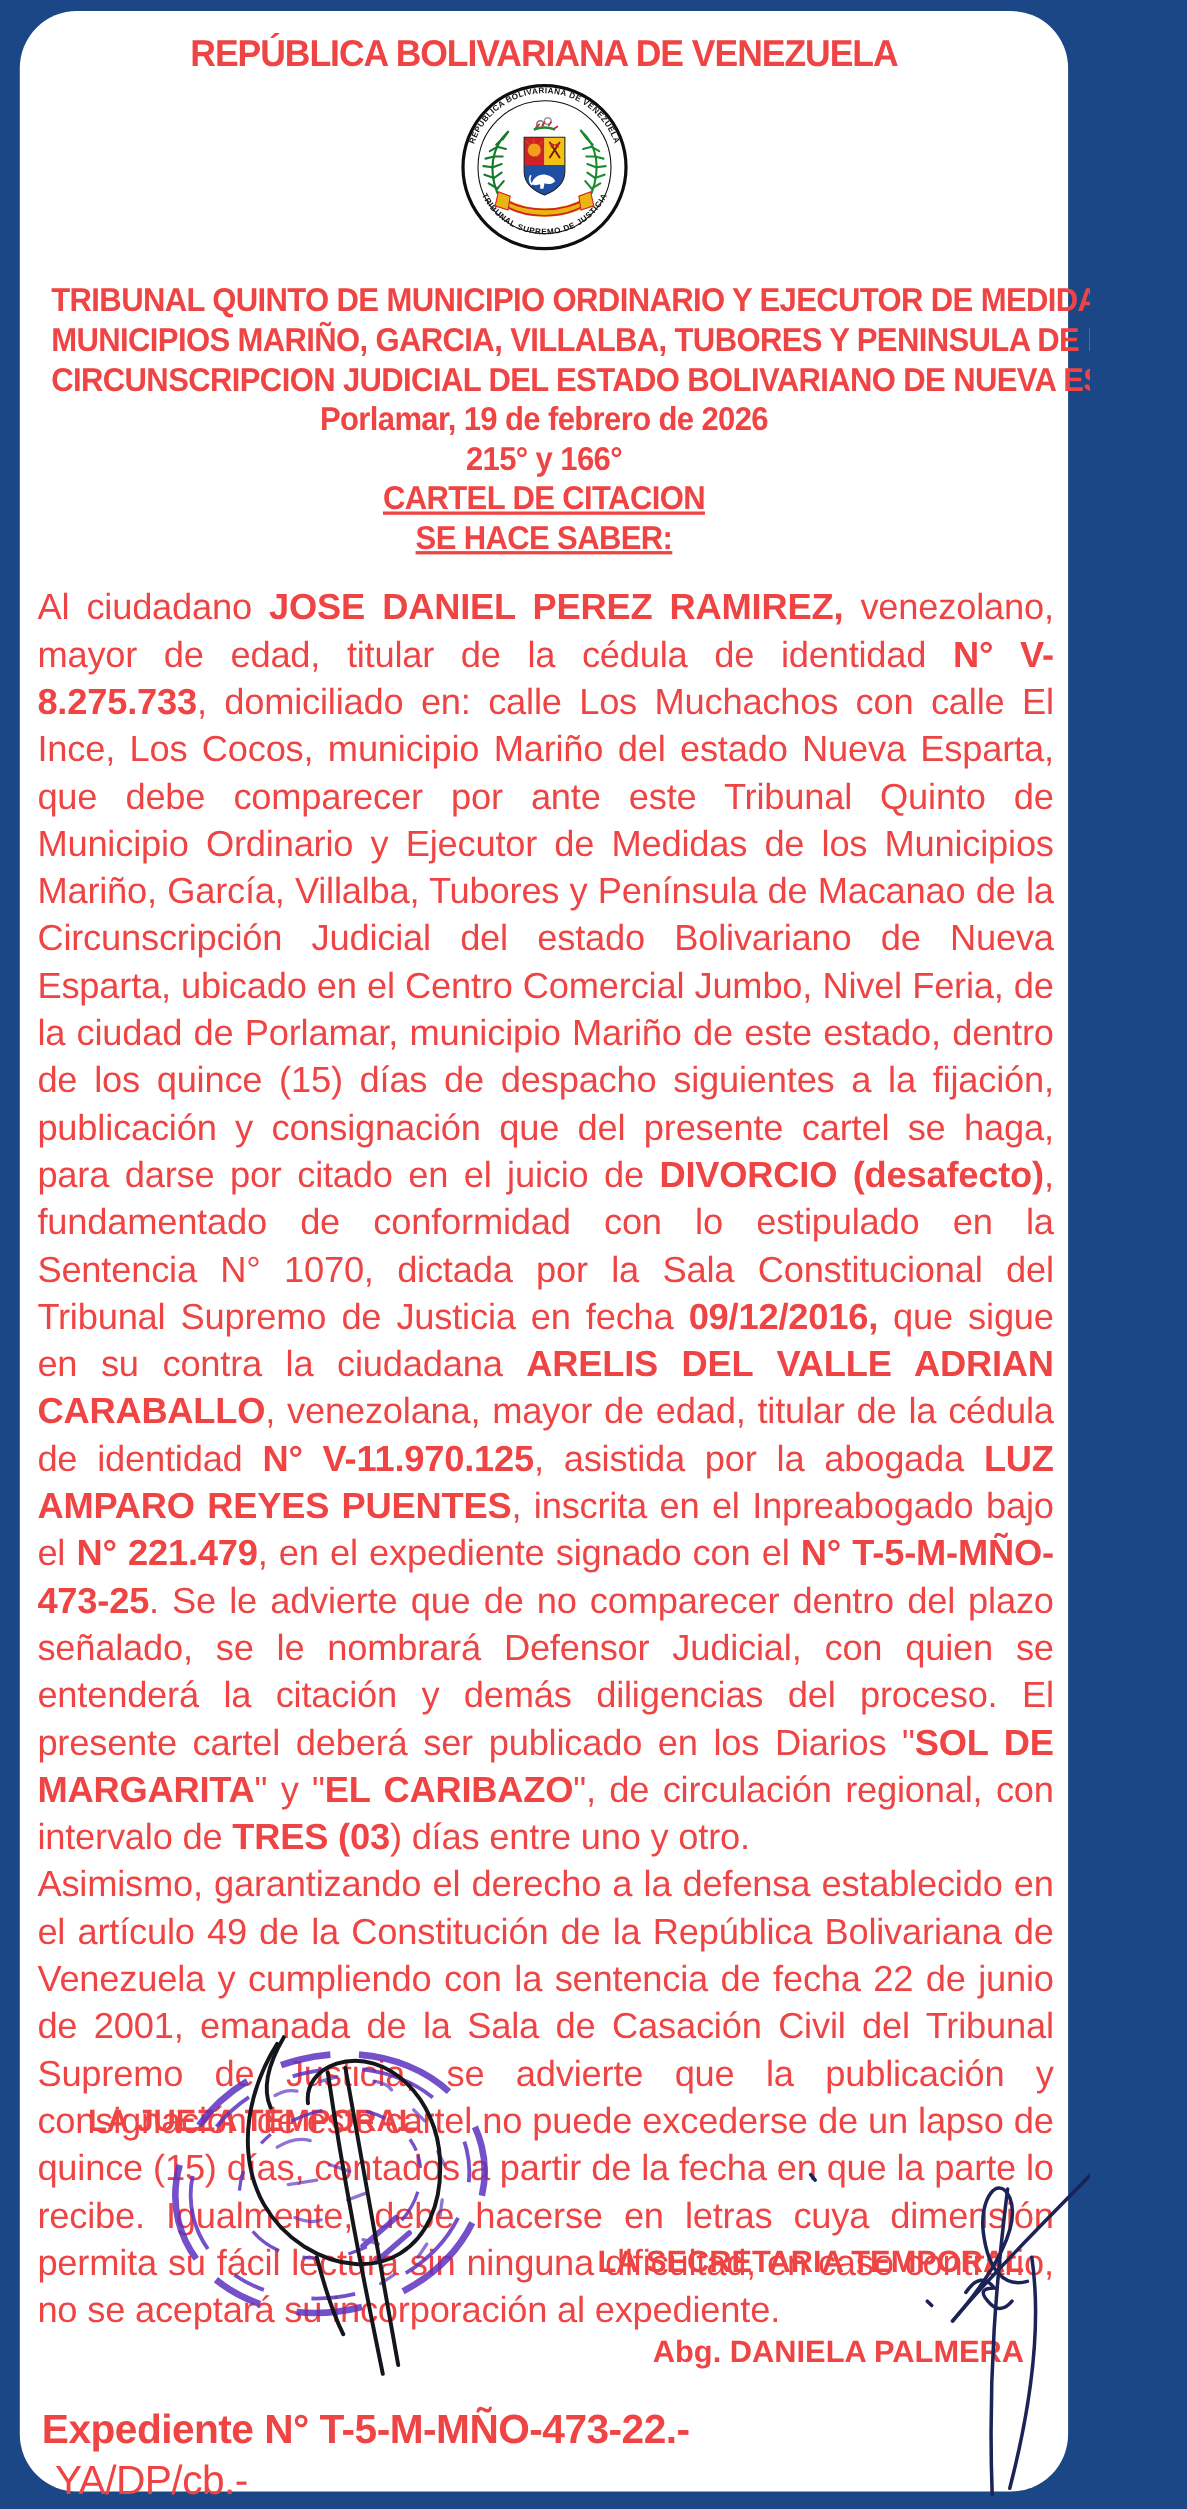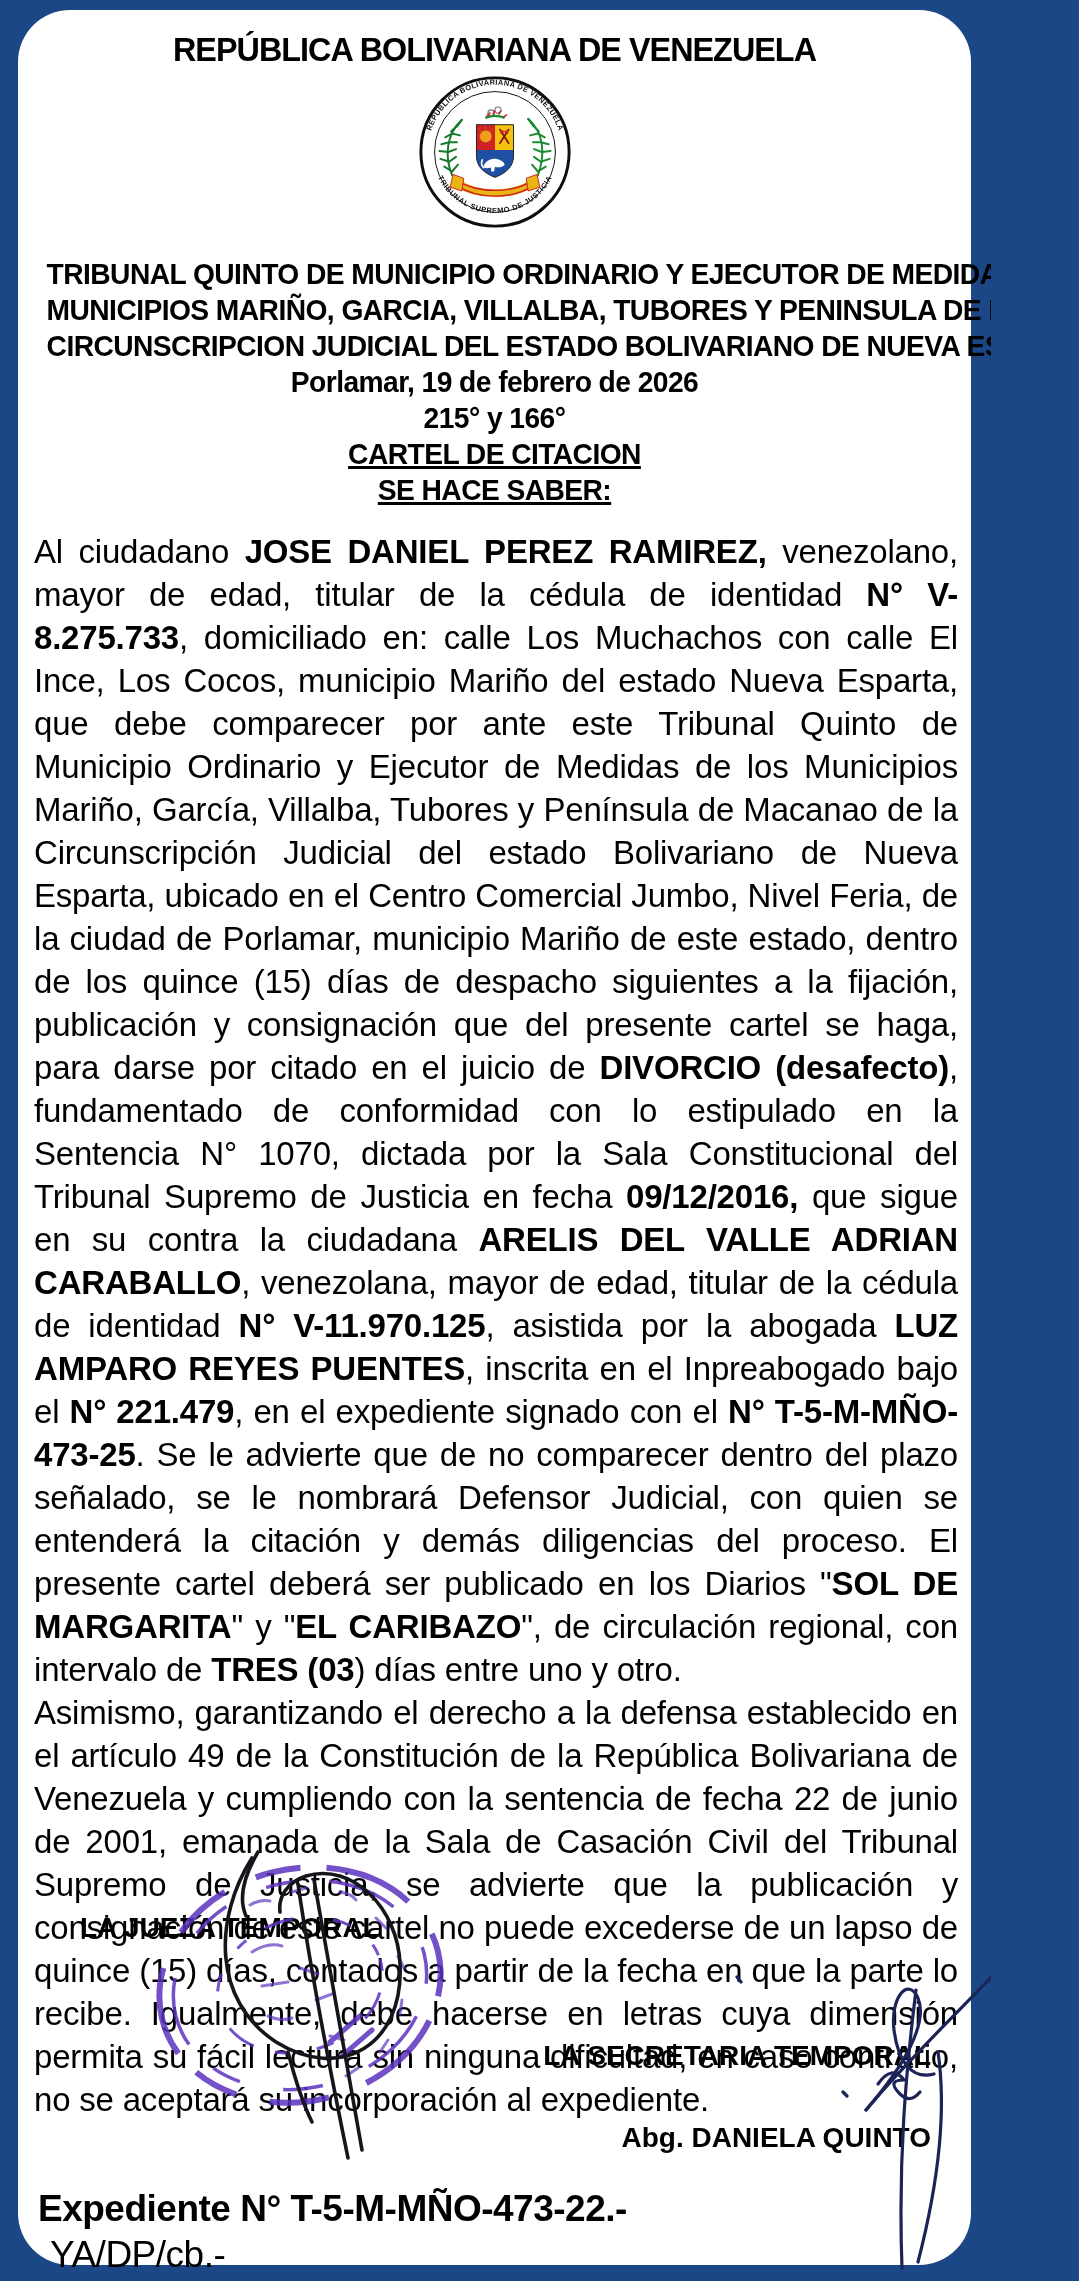--- a/index.html
+++ b/index.html
@@ -1,17 +1,17 @@
 <!DOCTYPE html>
 <html><head>
 <meta charset="utf-8">
 <style>
   html,body{margin:0;padding:0;background:#1c4787;}
   .canvas{position:relative;width:991px;height:2281px;background:#1c4787;overflow:hidden;
-          font-family:"Liberation Sans",sans-serif;color:#000000;}
+          font-family:"Liberation Sans",sans-serif;color:#ef4444;}
   .page{position:absolute;left:18px;top:10px;right:20px;bottom:16px;background:#ffffff;
         border-radius:52px;}
   .doc-title{position:absolute;left:0;right:0;top:20px;text-align:center;
         font-size:34px;font-weight:bold;letter-spacing:-1px;transform:scaleX(.95);}
   .seal-wrap{position:absolute;left:0;right:0;top:64px;text-align:center;}
   .seal-wrap svg{width:156px;height:156px;}
   .court-header{position:absolute;left:0;right:0;top:246px;text-align:center;
         font-weight:bold;font-size:30px;line-height:36px;letter-spacing:-0.6px;
         transform:scaleX(.94);transform-origin:50% 0;white-space:nowrap;}
   .underline{text-decoration:underline;}
@@ -99,21 +99,21 @@
       <div class="underline">SE HACE SABER:</div>
     </div>
 
     <div class="body-text">
       <p><span>Al ciudadano </span><span class="b">JOSE DANIEL PEREZ RAMIREZ,</span><span> venezolano, mayor de edad, titular de la cédula de identidad </span><span class="b">N° V-8.275.733</span><span>, domiciliado en: calle Los Muchachos con calle El Ince, Los Cocos, municipio Mariño del estado Nueva Esparta, que debe comparecer por ante este Tribunal Quinto de Municipio Ordinario y Ejecutor de Medidas de los Municipios Mariño, García, Villalba, Tubores y Península de Macanao de la Circunscripción Judicial del estado Bolivariano de Nueva Esparta, ubicado en el Centro Comercial Jumbo, Nivel Feria, de la ciudad de Porlamar, municipio Mariño de este estado, dentro de los quince (15) días de despacho siguientes a la fijación, publicación y consignación que del presente cartel se haga, para darse por citado en el juicio de </span><span class="b">DIVORCIO (desafecto)</span><span>, fundamentado de conformidad con lo estipulado en la Sentencia N° 1070, dictada por la Sala Constitucional del Tribunal Supremo de Justicia en fecha </span><span class="b">09/12/2016,</span><span> que sigue en su contra la ciudadana </span><span class="b">ARELIS DEL VALLE ADRIAN CARABALLO</span><span>, venezolana, mayor de edad, titular de la cédula de identidad </span><span class="b">N° V-11.970.125</span><span>, asistida por la abogada </span><span class="b">LUZ AMPARO REYES PUENTES</span><span>, inscrita en el Inpreabogado bajo el </span><span class="b">N° 221.479</span><span>, en el expediente signado con el </span><span class="b">N° T-5-M-MÑO-473-25</span><span>. Se le advierte que de no comparecer dentro del plazo señalado, se le nombrará Defensor Judicial, con quien se entenderá la citación y demás diligencias del proceso. El presente cartel deberá ser publicado en los Diarios "</span><span class="b">SOL DE MARGARITA</span><span>" y "</span><span class="b">EL CARIBAZO</span><span>", de circulación regional, con intervalo de </span><span class="b">TRES (03</span><span>) días entre uno y otro.</span></p>
       <p><span>Asimismo, garantizando el derecho a la defensa establecido en el artículo 49 de la Constitución de la República Bolivariana de Venezuela y cumpliendo con la sentencia de fecha 22 de junio de 2001, emanada de la Sala de Casación Civil del Tribunal Supremo de Justicia, se advierte que la publicación y consignación de este cartel no puede excederse de un lapso de quince (15) días, contados a partir de la fecha en que la parte lo recibe. Igualmente, debe hacerse en letras cuya dimensión permita su fácil lectura sin ninguna dificultad, en caso contrario, no se aceptará su incorporación al expediente.</span></p>
     </div>
 
     <div class="sig-label judge-role">LA JUEZA TEMPORAL</div>
     <div class="sig-label sec-role">LA SECRETARIA TEMPORAL</div>
-    <div class="sig-label sec-name">Abg. DANIELA QUINTO</div>
+    <div class="sig-label sec-name">Abg. DANIELA PALMERA</div>
 
     <div class="footer-exp">Expediente N° T-5-M-MÑO-473-22.-</div>
     <div class="footer-ini">YA/DP/cb.-</div>
   </div>
 
   <svg class="ink-layer" viewBox="0 0 1079 2281">
 
     <g stroke="#5d33c0" fill="none" opacity="0.85">
       <ellipse cx="300" cy="1985" rx="142" ry="116" stroke-width="6" stroke-dasharray="46 26 90 40 60 34" transform="rotate(-14 300 1985)"></ellipse>
       <ellipse cx="300" cy="1985" rx="128" ry="103" stroke-width="3.5" stroke-dasharray="30 34 70 50 40 44" transform="rotate(-14 300 1985)"></ellipse>

